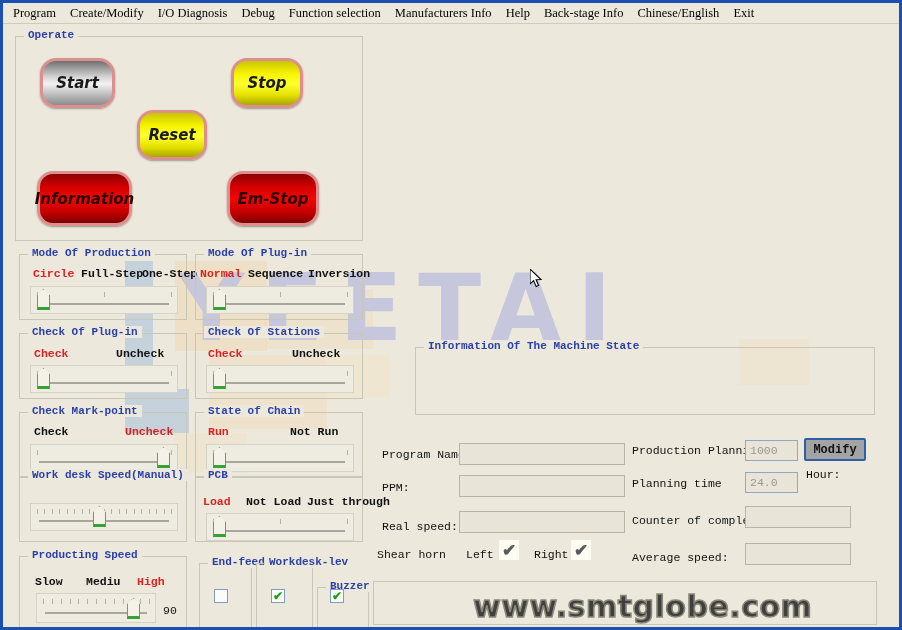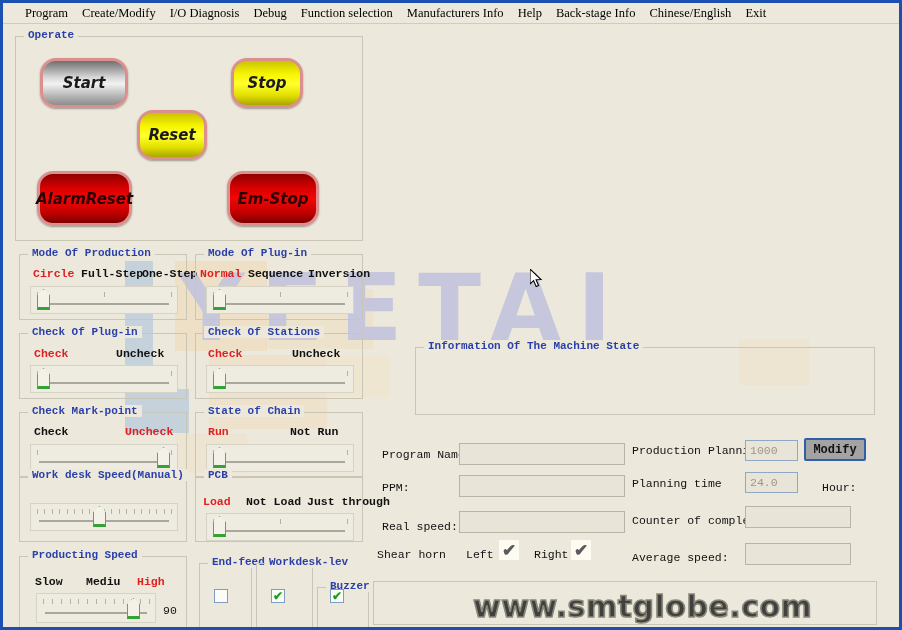--- a/index.html
+++ b/index.html
@@ -45,21 +45,21 @@
     text-shadow:0 0 0 #8a8878;
     white-space:nowrap;pointer-events:none;user-select:none;
   }
 
   
   #menubar{
     position:relative;z-index:5;
     height:20px;background:#ece9dc;
     border-bottom:1px solid #cfccbe;
     display:flex;align-items:center;
-    padding-left:15px;
+    padding-left:3px;
     font-family:"Liberation Serif", serif;
     font-size:12.5px;color:#000;
   }
   .menu-item{padding:1px 7px;white-space:nowrap;cursor:default;}
 
   
   .group{
     position:absolute;
     border:1px solid #c9c6b6;
     background:transparent;
@@ -198,24 +198,24 @@
     <div class="menu-item">Manufacturers Info</div>
     <div class="menu-item">Help</div>
     <div class="menu-item">Back-stage Info</div>
     <div class="menu-item">Chinese/English</div>
     <div class="menu-item">Exit</div>
   </div>
 
   <div class="group" style="left:12px;top:33px;width:348px;height:205px;">
     <div class="legend">Operate</div>
   </div>
-  <div class="opbtn grey" style="left:37px;top:55px;width:88px;height:50px;">Start</div>
+  <div class="opbtn grey" style="left:37px;top:55px;width:75px;height:50px;">Start</div>
   <div class="opbtn yellow" style="left:228px;top:55px;width:72px;height:50px;">Stop</div>
   <div class="opbtn yellow" style="left:134px;top:107px;width:70px;height:50px;">Reset</div>
-  <div class="opbtn red" style="left:34px;top:168px;width:95px;height:55px;">AlarmReset</div>
+  <div class="opbtn red" style="left:34px;top:168px;width:95px;height:55px;">Information</div>
   <div class="opbtn red" style="left:224px;top:168px;width:92px;height:55px;">Em-Stop</div>
 
   <div class="group" style="left:16px;top:251px;width:168px;height:66px;">
     <div class="legend">Mode Of Production</div>
   </div>
   <div class="optlabel sel" style="left:30px;top:264px;">Circle</div>
   <div class="optlabel" style="left:78px;top:264px;">Full-Step</div>
   <div class="optlabel" style="left:139px;top:264px;">One-Step</div>
   <div class="sliderbox" style="left:27px;top:283px;width:148px;height:28px;">
     <div class="tickrow">
@@ -405,21 +405,21 @@
   <div class="tickmark" style="left:496px;top:537px;">✔</div>
   <div class="flabel" style="left:531px;top:545px;">Right</div>
   <div class="tickmark" style="left:568px;top:537px;">✔</div>
 
   <div class="flabel" style="left:629px;top:441px;">Production Planning</div>
   <div class="finput blue" style="left:742px;top:437px;width:53px;height:21px;">1000</div>
   <div class="btnmodify" style="left:801px;top:435px;width:62px;height:23px;">Modify</div>
 
   <div class="flabel" style="left:629px;top:474px;">Planning time</div>
   <div class="finput blue" style="left:742px;top:469px;width:53px;height:21px;">24.0</div>
-  <div class="flabel" style="left:803px;top:478px;margin-left:16px;">Hour:</div>
+  <div class="flabel" style="left:803px;top:465px;">Hour:</div>
 
   <div class="flabel" style="left:629px;top:511px;">Counter of complete:</div>
   <div class="finput" style="left:742px;top:503px;width:106px;height:22px;"></div>
 
   <div class="flabel" style="left:629px;top:548px;">Average speed:</div>
   <div class="finput" style="left:742px;top:540px;width:106px;height:22px;"></div>
 
   <div class="group" style="left:370px;top:578px;width:504px;height:44px;"></div>
   <div id="wm-site">www.smtglobe.com</div>
 

